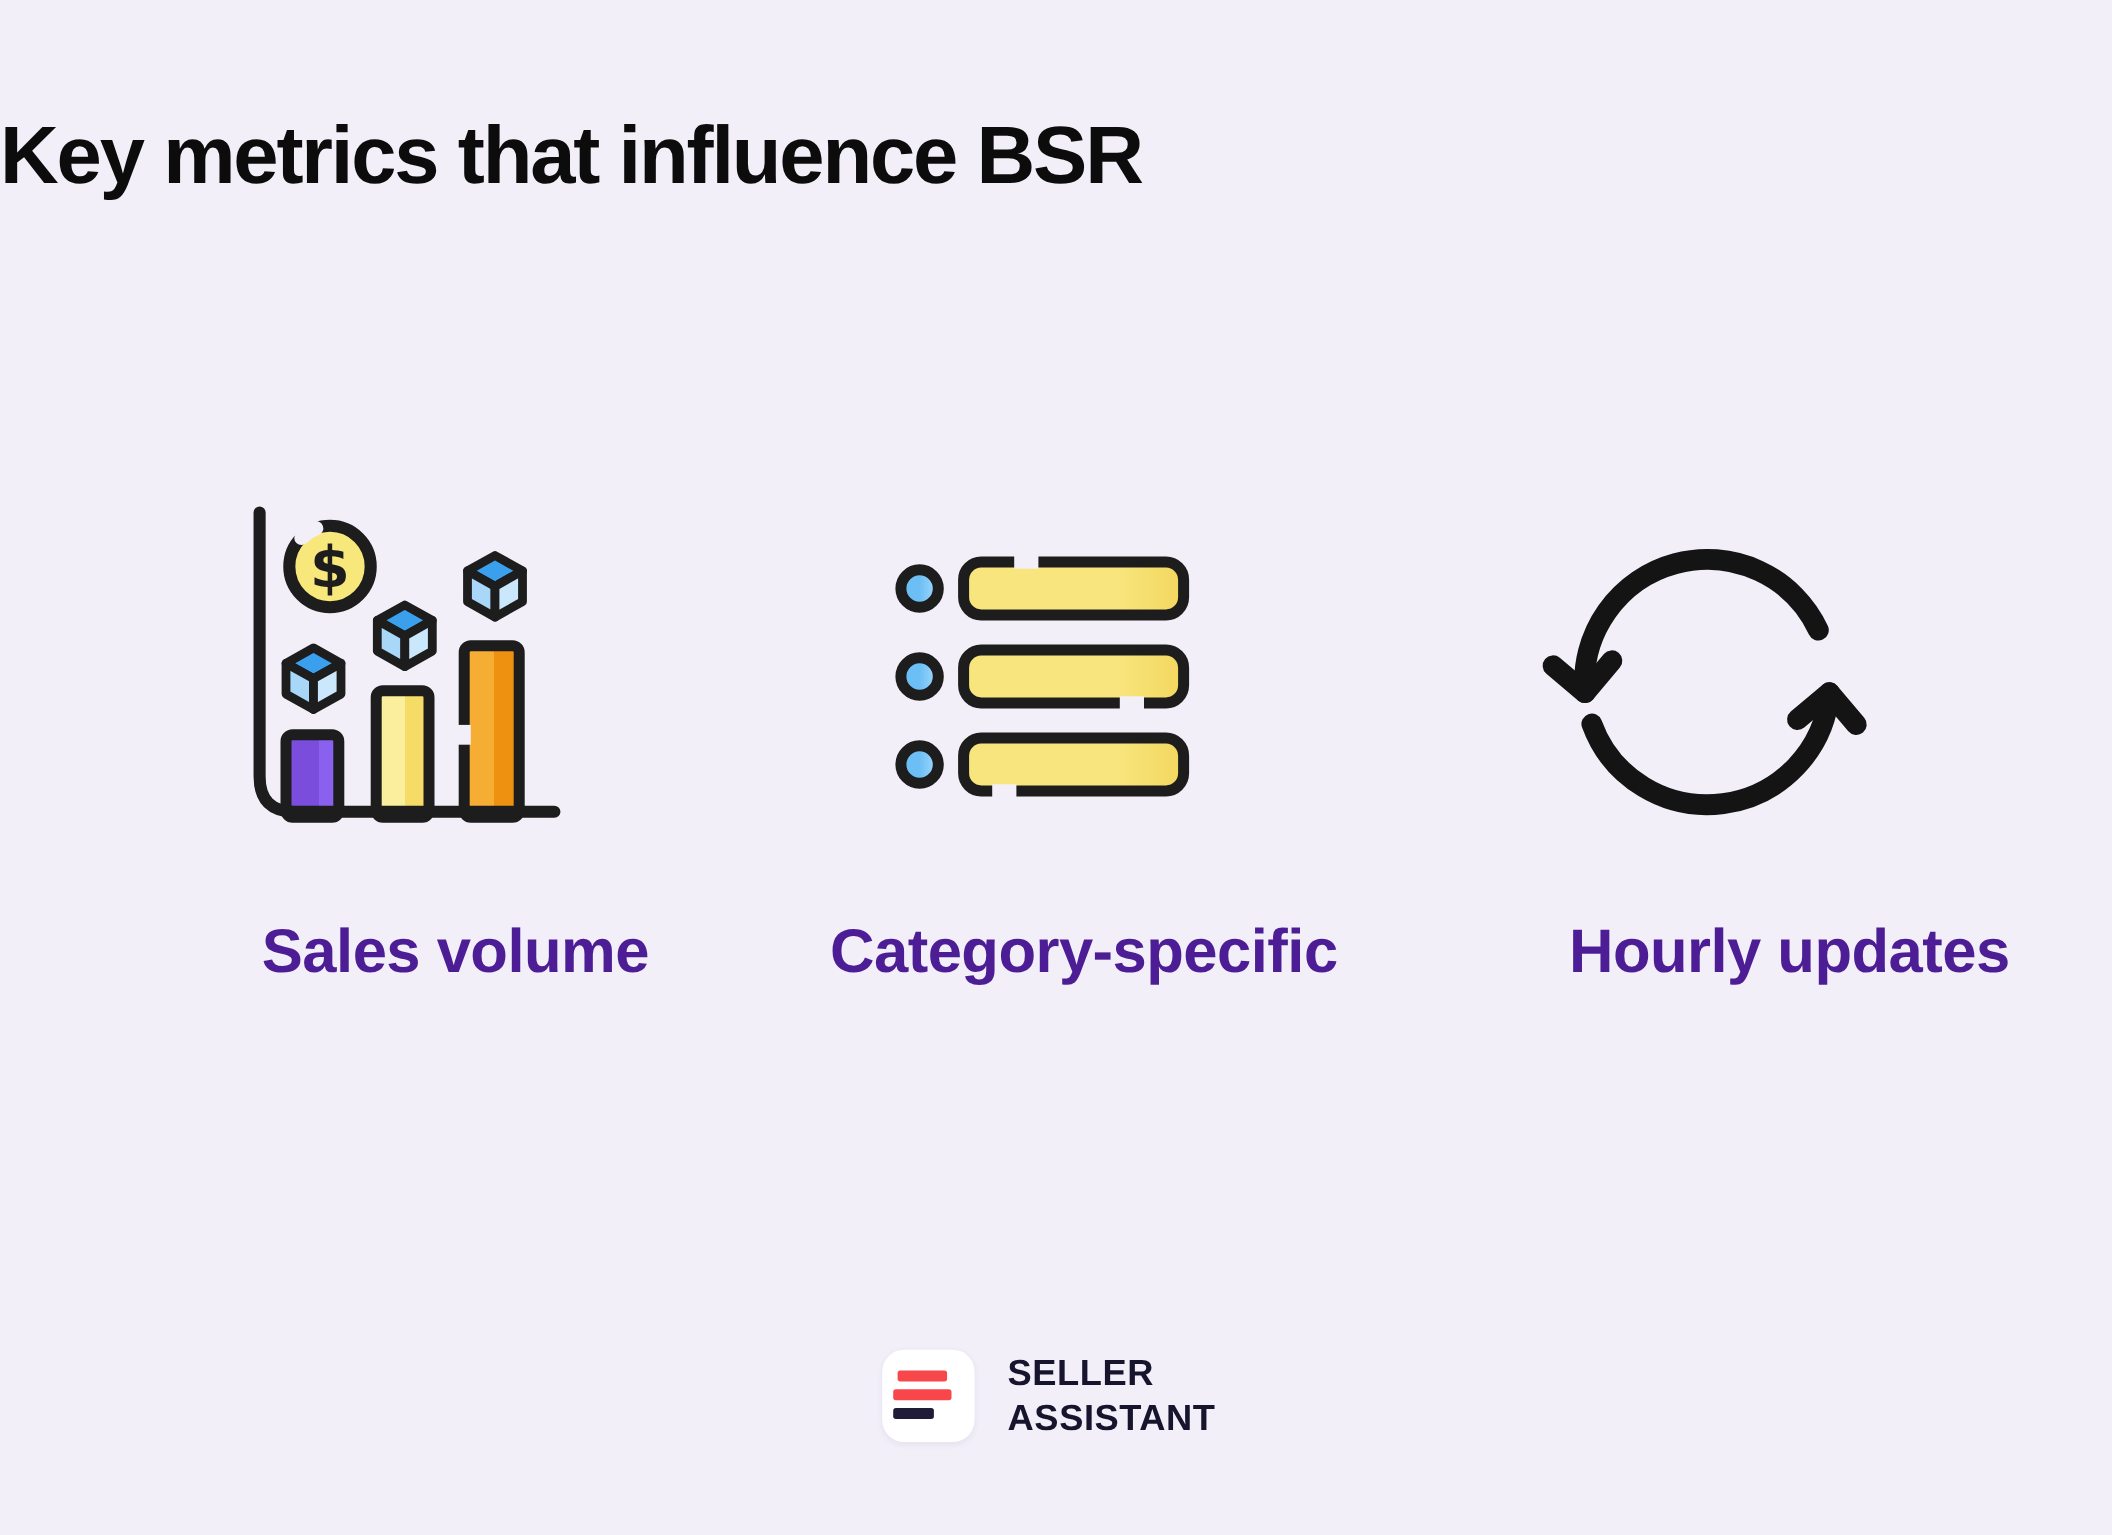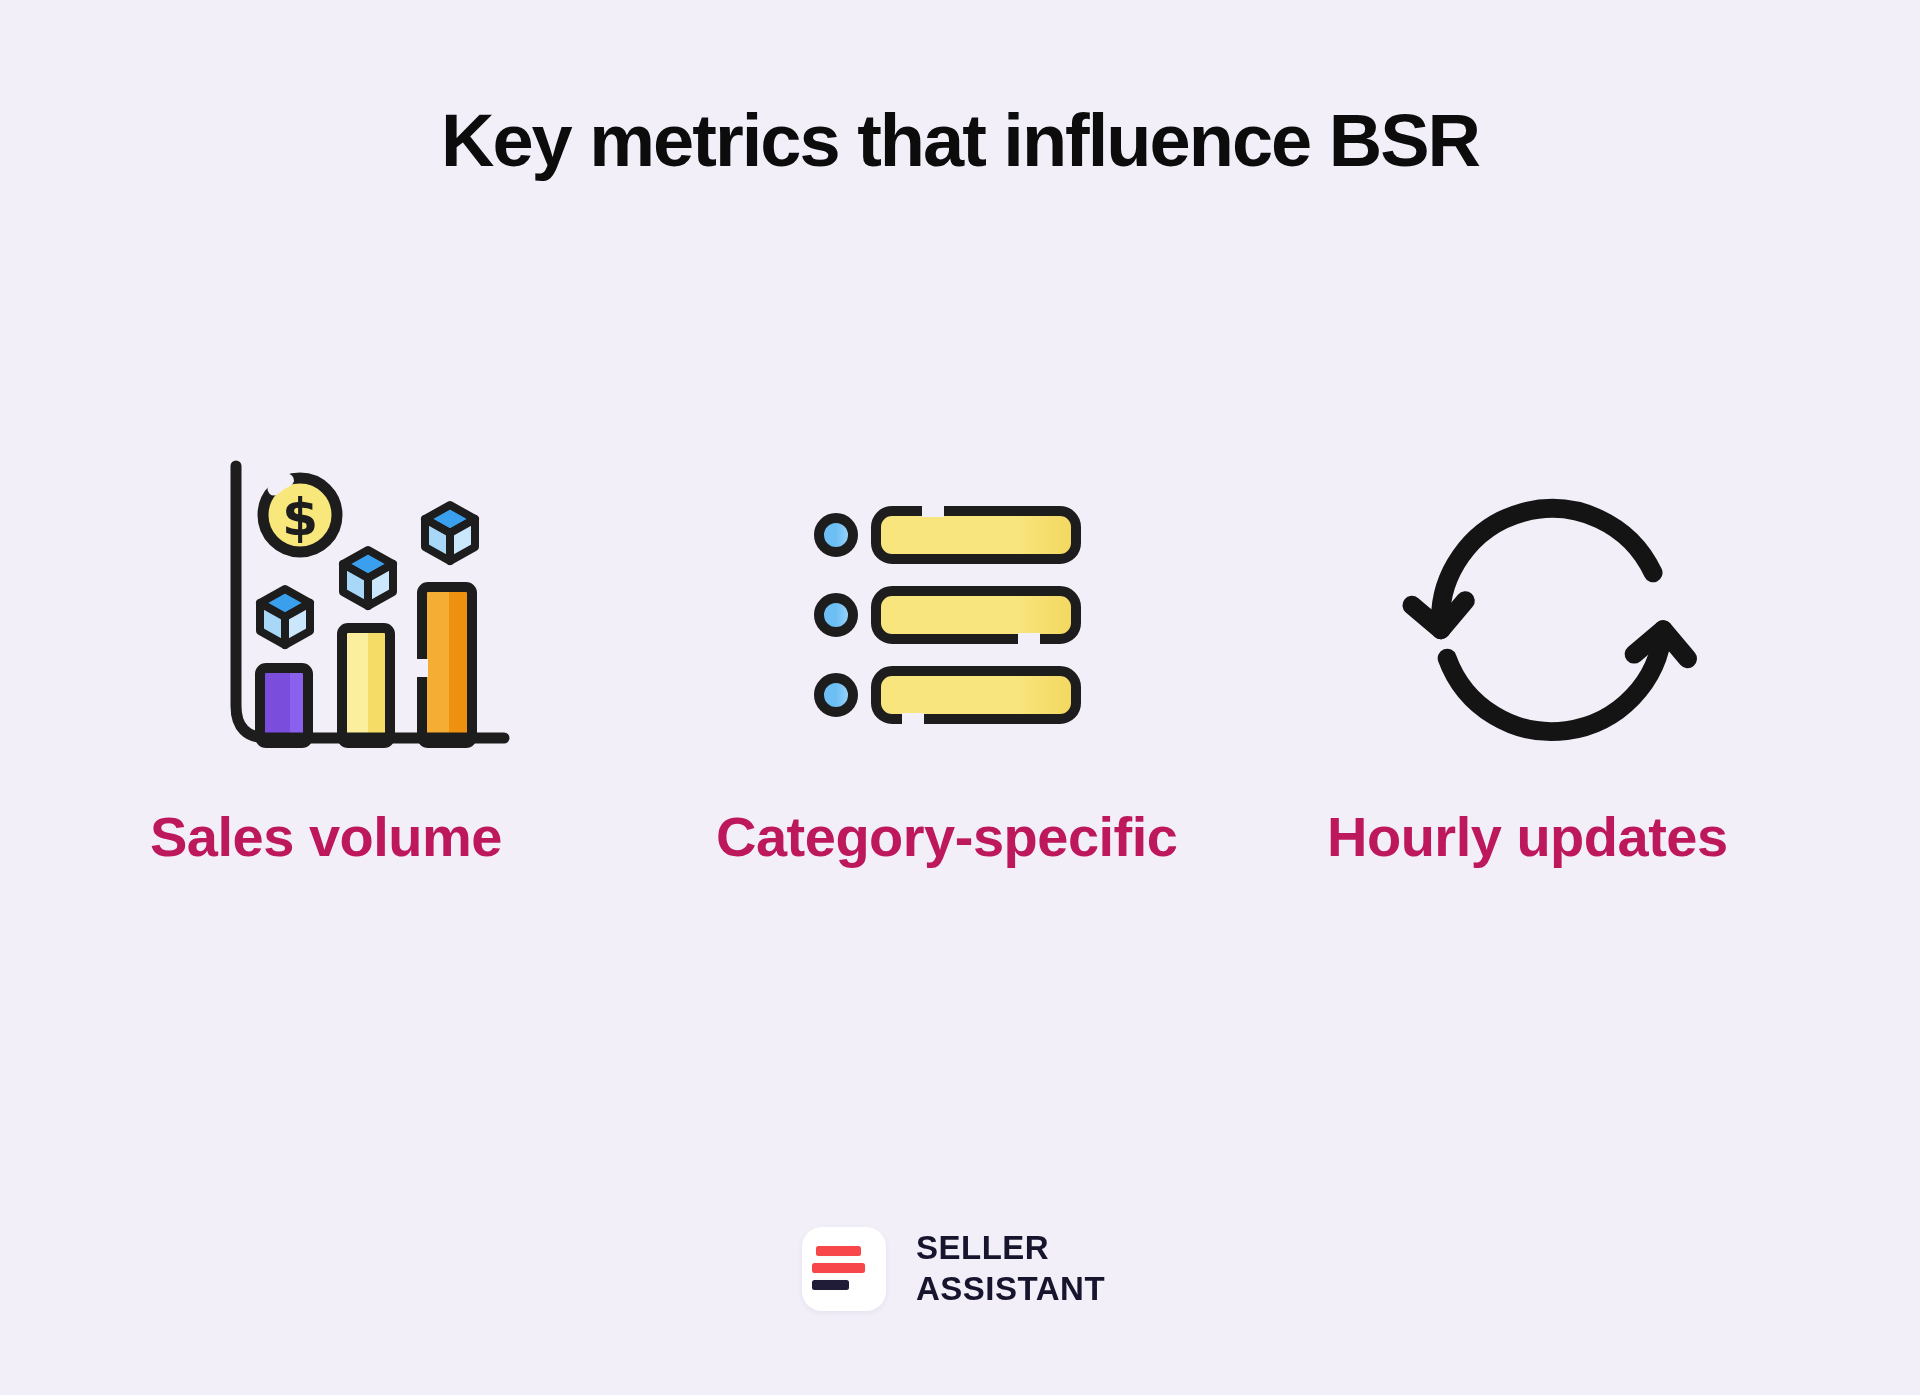--- a/index.html
+++ b/index.html
@@ -8,36 +8,35 @@
     width: 1920px;
     height: 1395px;
     background: #f2eff9;
     overflow: hidden;
     font-family: "Liberation Sans", sans-serif;
   }
   .title {
     position: absolute;
     left: 0; right: 0; top: 96px;
     margin: 0;
-    text-align: center;
     font-size: 74px;
     line-height: 90px;
     font-weight: bold;
     letter-spacing: -2px;
     color: #0c0c0c;
   }
   .metric-label {
     position: absolute;
-    top: 804px;
-    text-align: left;
+    top: 832px;
+    text-align: right;
     font-size: 56px;
     line-height: 66px;
     font-weight: bold;
     letter-spacing: -0.5px;
-    color: #be185d;
+    color: #4c1d95;
   }
   .label-1 { left: 150px;  width: 440px; }
   .label-2 { left: 716px;  width: 500px; }
   .label-3 { left: 1327px; width: 500px; }
 
   .icon-svg { position: absolute; overflow: visible; }
   .icon-sales   { left: 228px;  top: 460px; width: 284px; height: 292px; }
   .icon-list    { left: 810px;  top: 505px; width: 273px; height: 218px; }
   .icon-refresh { left: 1407px; top: 475px; width: 290px; height: 290px; }
 

